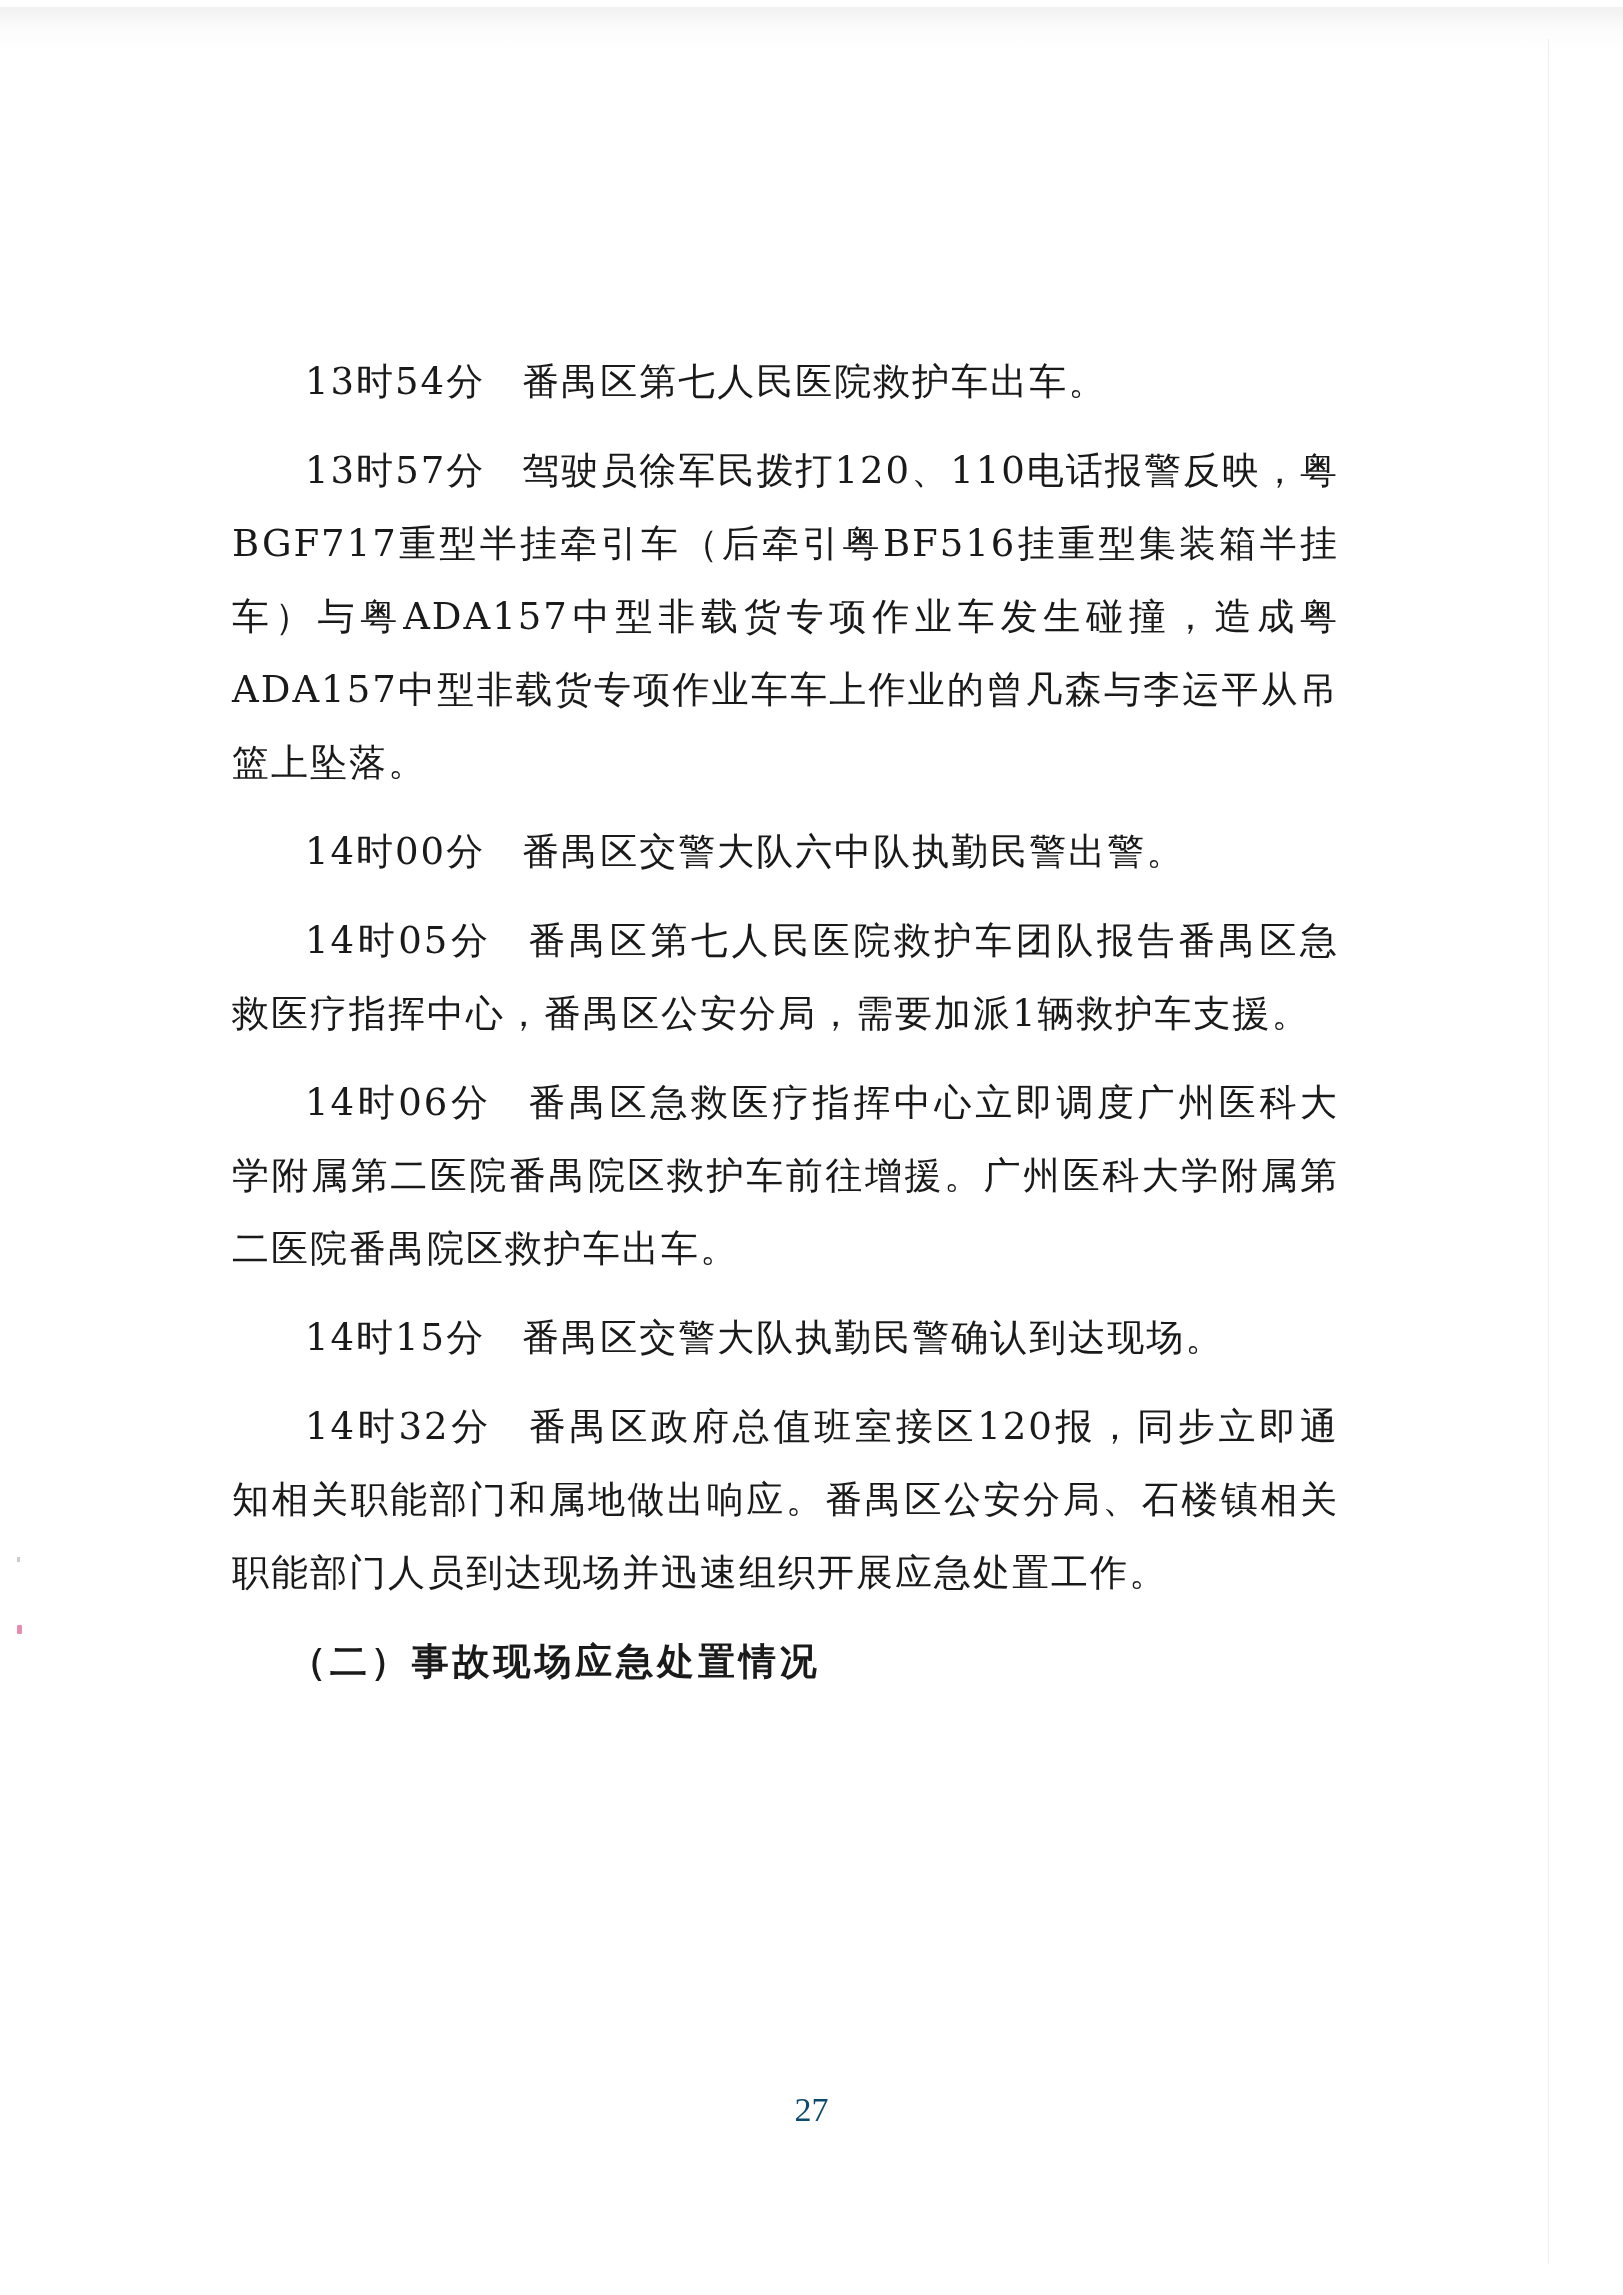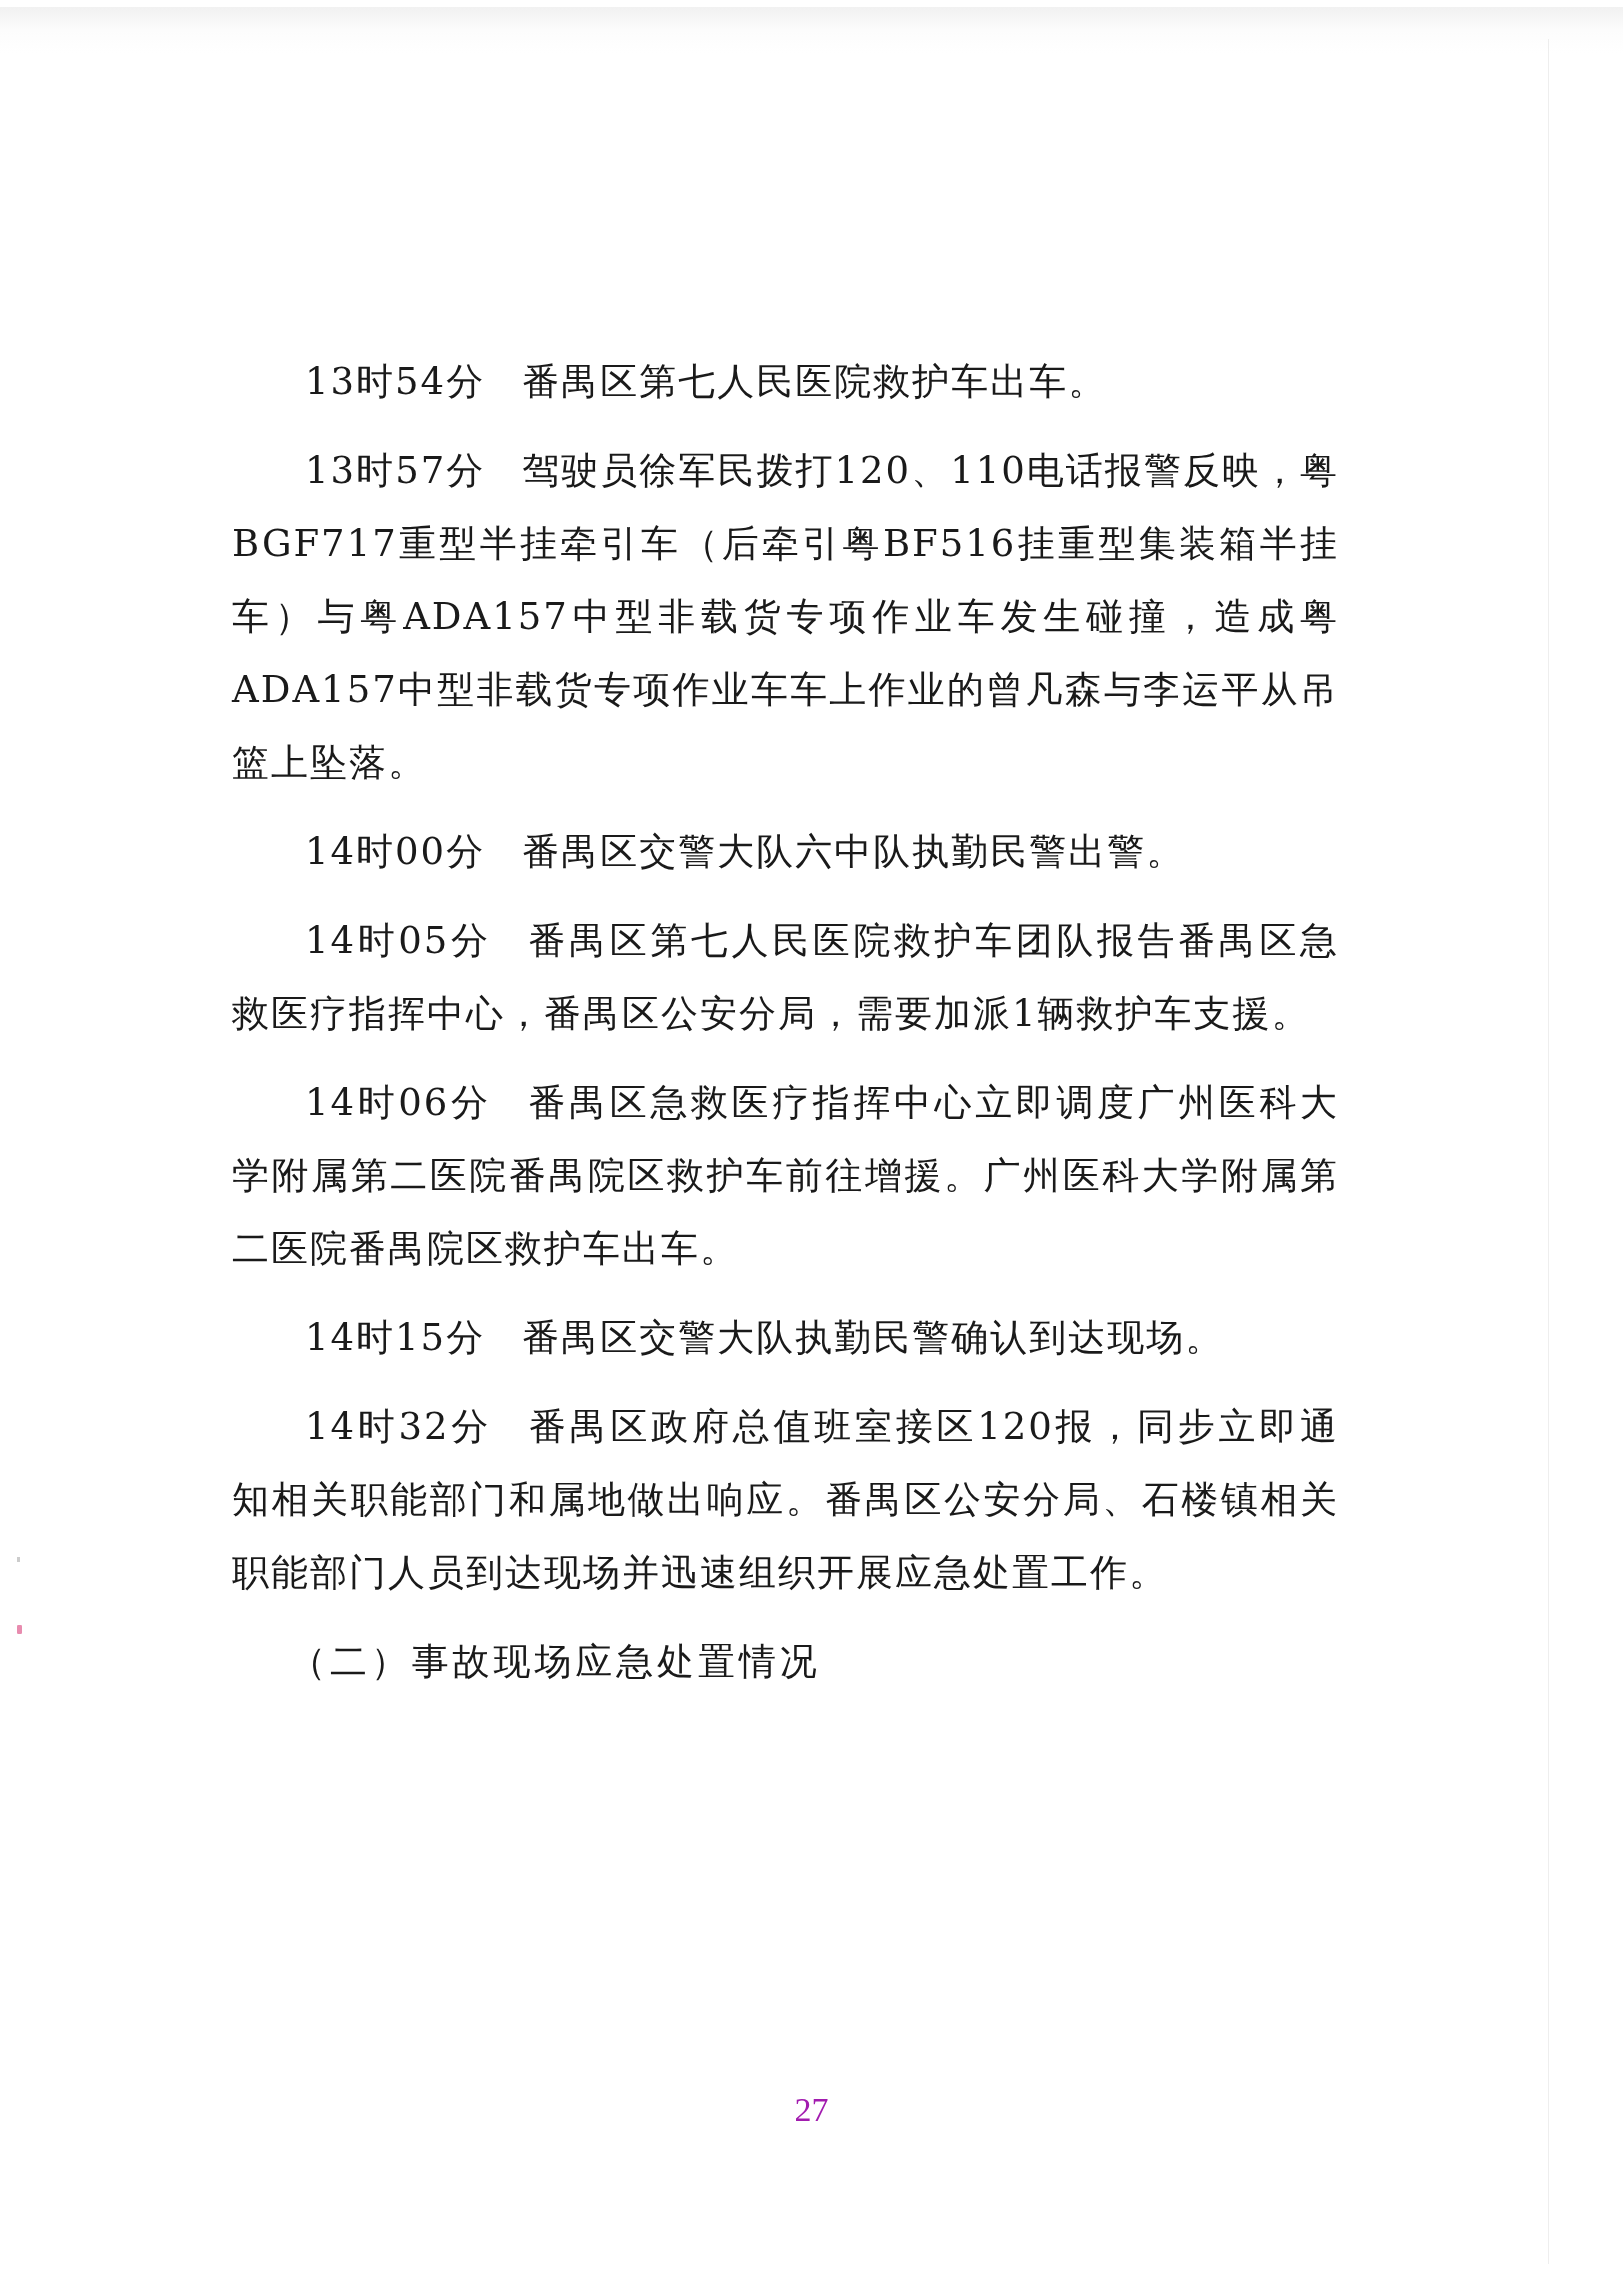--- a/index.html
+++ b/index.html
@@ -28,26 +28,26 @@
   .content {
     position: absolute; left: 216px; top: 329px; width: 1139px;
   }
   .para {
     font-size: 37px; line-height: 73px; margin: 16px;
     text-indent: 73px; letter-spacing: 2px; text-align: justify;
   }
   .para .time { margin-right: 37px; }
   .heading {
     font-family: "DejaVu Sans", "Liberation Sans", sans-serif;
-    font-weight: normal; font-size: 37px; line-height: 73px; margin: 0;
+    font-weight: bold; font-size: 37px; line-height: 73px; margin: 0;
     text-indent: 73px; letter-spacing: 3.9px;
   }
   .page-number {
     position: absolute; left: 0; width: 1623px; top: 2091px; text-align: center;
-    font-family: "Liberation Serif", serif; font-size: 34px; color: #a21caf;
+    font-family: "Liberation Serif", serif; font-size: 34px; color: #0c4a6e;
   }
 </style>
 </head>
 <body>
 
 <div class="scan-band"></div>
 <div class="scan-edge"></div>
 <div class="gray-speck"></div>
 <div class="red-mark"></div>
 

